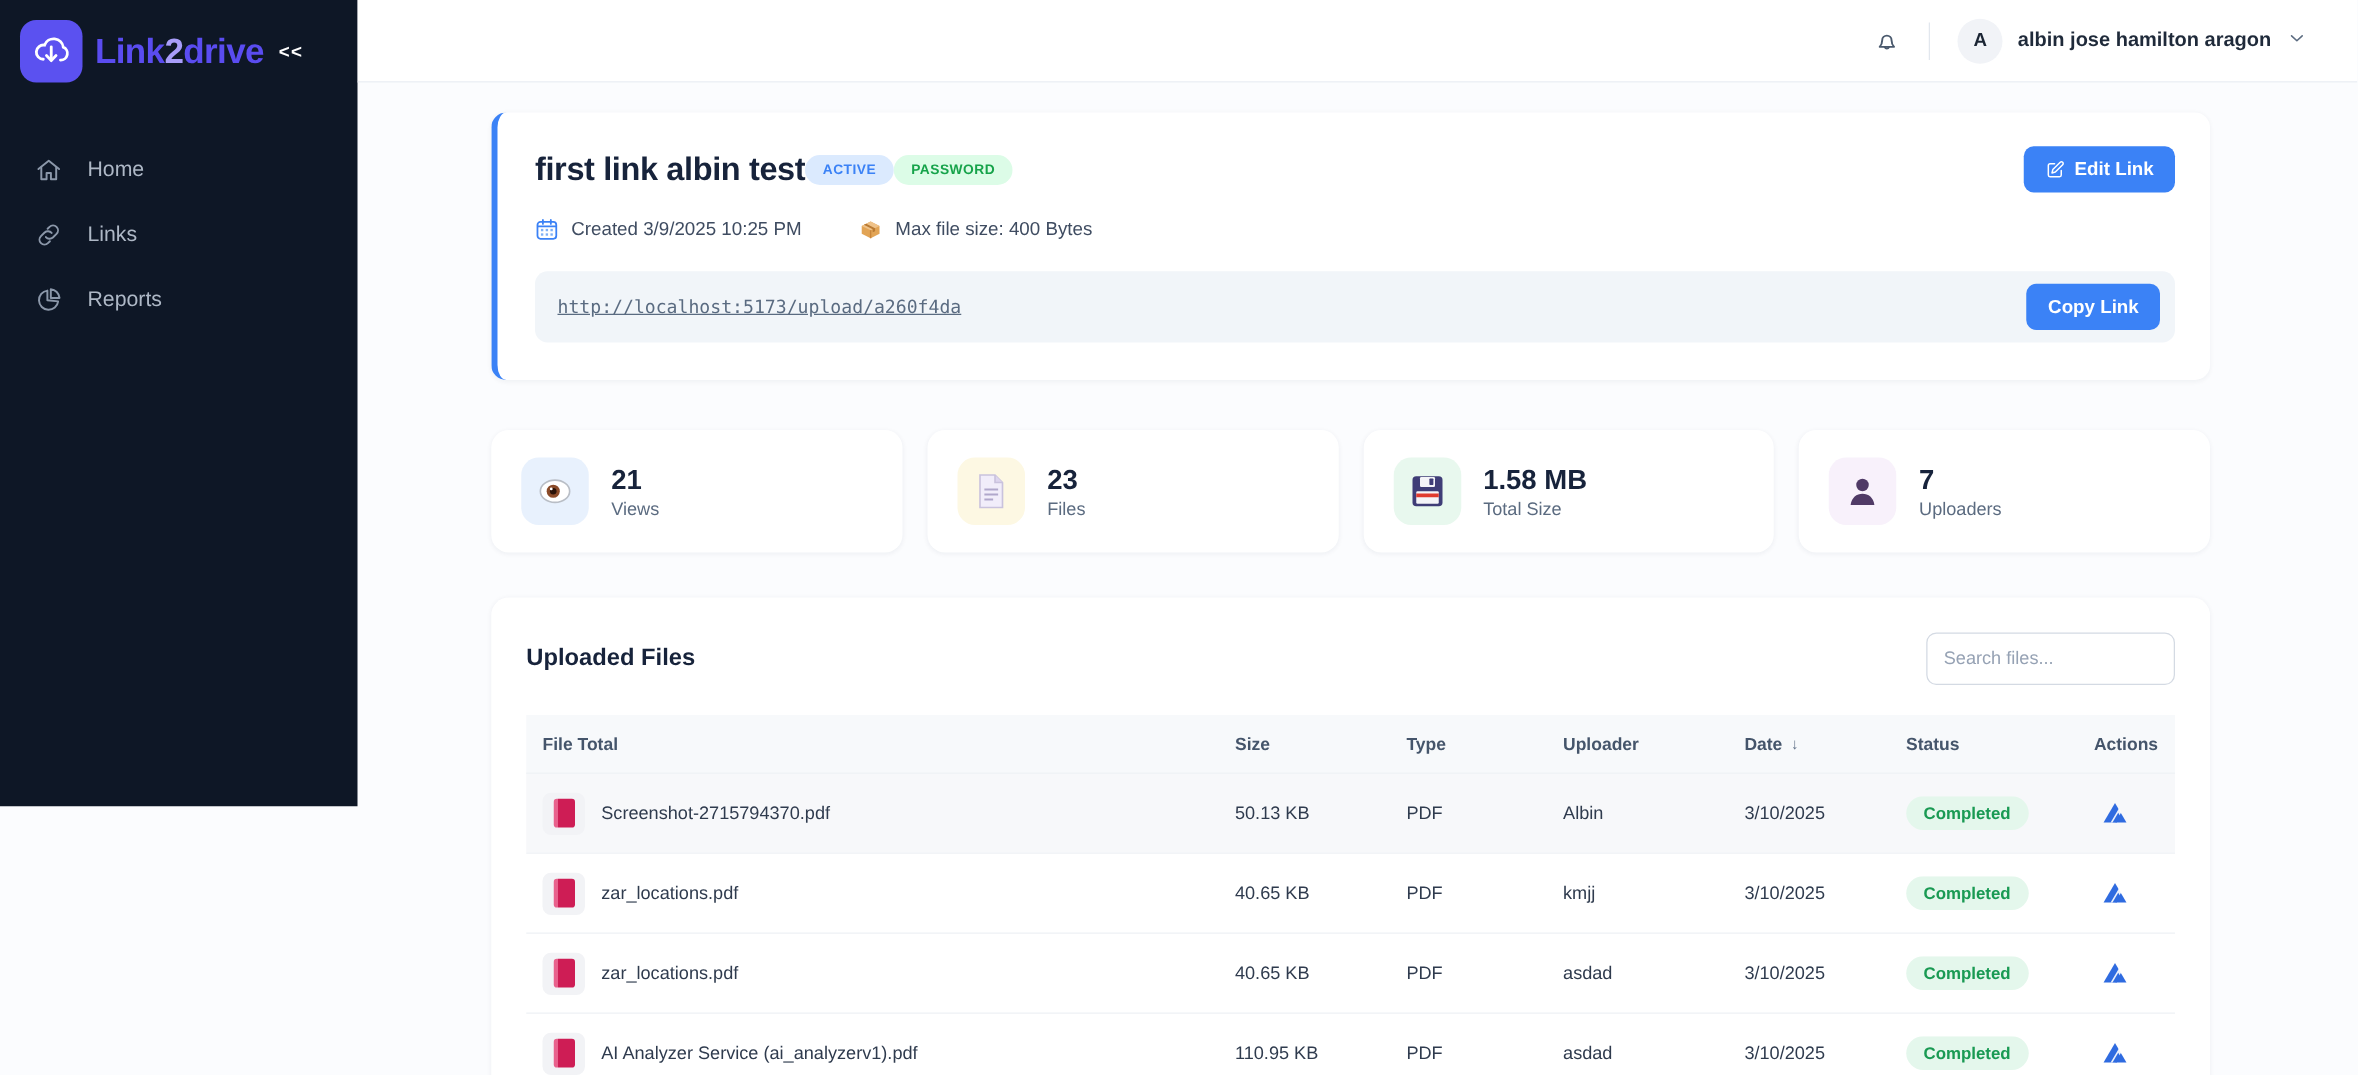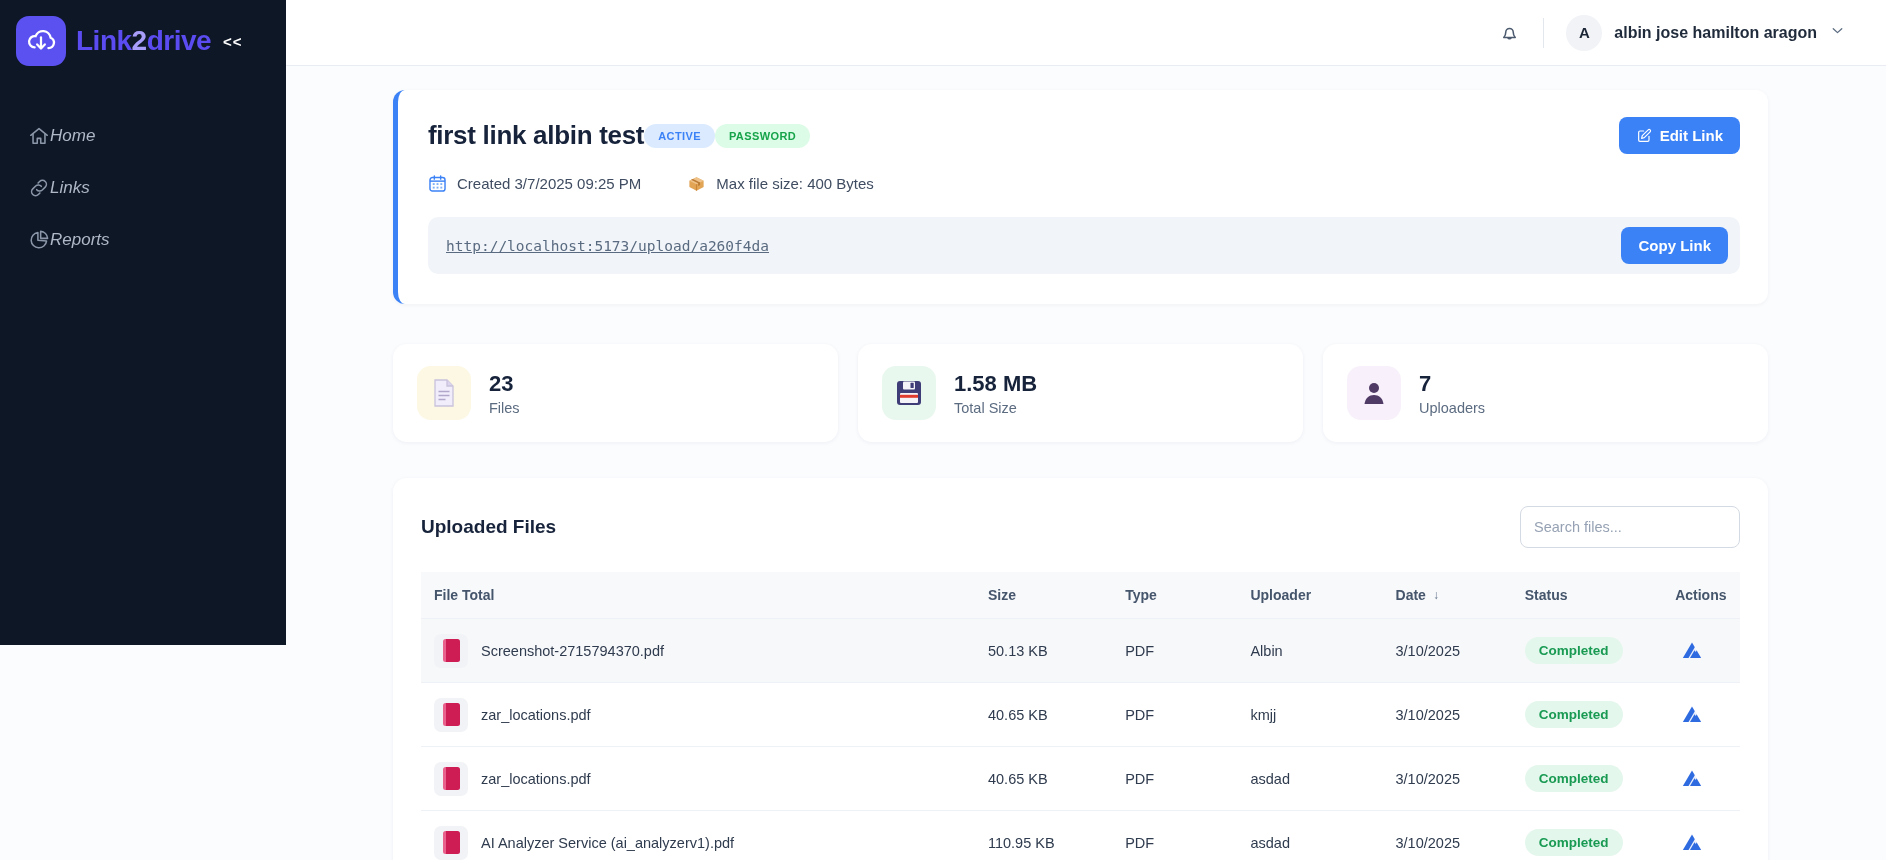--- a/index.html
+++ b/index.html
@@ -7,21 +7,21 @@
   body { display:flex; font-family:"Liberation Sans", sans-serif; background:#fbfcfe; color:#17233b; }
 
   
   .sidebar { width:286px; min-width:286px; height:645px; background:#0e1726; display:flex; flex-direction:column; }
   .logo-row { display:flex; align-items:center; gap:10px; padding:16px 14px 14px 16px; }
   .logo-tile { width:50px; height:50px; border-radius:13px; background:#5b51f0; display:flex; align-items:center; justify-content:center; flex:none; }
   .logo-text { font-size:28px; font-weight:800; color:#5a4cf0; letter-spacing:-0.5px; white-space:nowrap; }
   .logo-text .num { color:#a89df9; }
   .collapse-btn { background:none; border:none; color:#ffffff; font-size:15px; font-weight:700; letter-spacing:1px; cursor:pointer; margin-left:2px; font-family:"Liberation Sans",sans-serif; }
   .nav { margin-top:34px; display:flex; flex-direction:column; gap:8px; padding:0 14px; }
-  .nav-item { display:flex; align-items:center; padding:11px 14px; border-radius:9px; cursor:pointer;font-style:italic; }
+  .nav-item { display:flex; align-items:center; gap:20px; padding:11px 14px; border-radius:9px; cursor:pointer; }
   .nav-item svg { width:22px; height:22px; stroke:#8b97a9; fill:none; stroke-width:1.7; stroke-linecap:round; stroke-linejoin:round; flex:none; }
   .nav-label { font-size:17px; color:#aeb8c6; }
 
   
   .right { flex:1; display:flex; flex-direction:column; height:860px; overflow:hidden; }
   .topbar { height:66px; min-height:66px; background:#ffffff; border-bottom:1px solid #e9edf3; display:flex; align-items:center; justify-content:flex-end; gap:22px; padding-right:40px; }
   .bell-btn { background:none; border:none; cursor:pointer; display:flex; }
   .bell-btn svg { width:23px; height:23px; stroke:#4b5a6e; fill:none; stroke-width:1.6; stroke-linecap:round; stroke-linejoin:round; }
   .top-divider { width:1px; height:30px; background:#e2e7ee; }
   .user-menu { display:flex; align-items:center; gap:12px; cursor:pointer; }
@@ -52,21 +52,21 @@
   .stat-tile { width:54px; height:54px; border-radius:14px; display:flex; align-items:center; justify-content:center; flex:none; }
   .t-views { background:#e8f1fd; } .t-files { background:#fdf8e3; } .t-size { background:#e8f8ee; } .t-up { background:#f8f1fb; }
   .stat-text { display:flex; flex-direction:column; gap:3px; }
   .stat-value { font-size:22px; font-weight:700; color:#17233b; }
   .stat-label { font-size:14.5px; color:#5b6b80; }
 
   
   .files-card { background:#ffffff; border-radius:14px 14px 0 0; box-shadow:0 1px 4px rgba(20,35,60,.06); margin-top:36px; padding:28px 28px 0 28px; height:500px; }
   .files-head { display:flex; align-items:center; justify-content:space-between; }
   .files-title { font-size:19px; font-weight:700; color:#17233b; }
-  .search-input { width:220px; height:42px; border:1px solid #d4dae3; border-radius:8px; padding:0 13px; font-size:14.5px; color:#33415a; font-family:"Liberation Sans",sans-serif; background:#ffffff; }
+  .search-input { width:199px; height:42px; border:1px solid #d4dae3; border-radius:8px; padding:0 13px; font-size:14.5px; color:#33415a; font-family:"Liberation Sans",sans-serif; background:#ffffff; }
   .search-input::placeholder { color:#96a2b4; }
 
   .ftable { margin-top:24px; }
   .trow, .thead { display:grid; grid-template-columns:42% 10.4% 9.5% 11% 9.8% 11.4% 5.9%; align-items:center; }
   .thead { background:#f7f9fb; height:46px; font-size:14px; font-weight:700; color:#45556b; }
   .thead .cell { padding-left:13px; display:flex; align-items:center; gap:7px; }
   .sort-arrow { font-size:12px; color:#64748b; font-weight:400; }
   .trow { height:64px; font-size:14.5px; color:#2f3b4e; border-top:1px solid #eef1f5; }
   .trow:first-of-type { border-top:none; }
   .trow.striped { background:#f7f8fa; }
@@ -160,41 +160,55 @@
             <path d="M8 2.5v4M16 2.5v4" stroke="#3b82f6" stroke-width="1.8" stroke-linecap="round"></path>
             <g fill="#7fb0f5">
                 <rect x="6" y="11.5" width="2.4" height="2.4"></rect>
                 <rect x="10.8" y="11.5" width="2.4" height="2.4"></rect>
                 <rect x="15.6" y="11.5" width="2.4" height="2.4"></rect>
                 <rect x="6" y="16" width="2.4" height="2.4"></rect>
                 <rect x="10.8" y="16" width="2.4" height="2.4"></rect>
                 <rect x="15.6" y="16" width="2.4" height="2.4"></rect>
               </g>
           </svg>
-          <span>Created 3/7/2025 09:25 PM</span>
+          <span>Created 3/9/2025 10:25 PM</span>
         </div>
         <div class="meta-item">
           <svg width="19" height="19" viewBox="0 0 24 24">
             <path d="M3 8.5 12 4l9 4.5v8L12 21l-9-4.5z" fill="#e2a455"></path>
             <path d="M3 8.5 12 13l9-4.5L12 4z" fill="#efc289"></path>
             <path d="M12 13v8" stroke="#c8853a" stroke-width="1.4"></path>
             <path d="M7.5 6.2l9 4.6v3l-2.4 1.2v-3.2l-9-4.5z" fill="#b97a33"></path>
           </svg>
           <span>Max file size: 400 Bytes</span>
         </div>
       </div>
       <div class="url-box">
         <span class="url-text">http://localhost:5173/upload/a260f4da</span>
         <button class="btn-blue">
           <span>Copy Link</span>
         </button>
       </div>
     </section>
 
     <section class="stats-row">
+      <div class="stat-card">
+        <div class="stat-tile t-views">
+          <svg width="30" height="30" viewBox="0 0 32 32">
+            <ellipse cx="16" cy="16" rx="12.5" ry="9.5" fill="#ffffff" stroke="#b9bec6" stroke-width="1.4"></ellipse>
+            <circle cx="14.5" cy="16" r="5.6" fill="#8a4a28"></circle>
+            <circle cx="14.5" cy="16" r="2.8" fill="#2a1208"></circle>
+            <circle cx="12.8" cy="14" r="1.2" fill="#ffffff"></circle>
+          </svg>
+        </div>
+        <div class="stat-text">
+          <span class="stat-value">21</span>
+          <span class="stat-label">Views</span>
+        </div>
+      </div>
       <div class="stat-card">
         <div class="stat-tile t-files">
           <svg width="26" height="30" viewBox="0 0 24 30">
             <path d="M3 2h12l6 6v20H3z" fill="#f1edfa" stroke="#c9c2dd" stroke-width="1.3"></path>
             <path d="M15 2v6h6" fill="#ddd5ee" stroke="#c9c2dd" stroke-width="1.3"></path>
             <g stroke="#b0a7cb" stroke-width="1.6">
                 <path d="M6.5 13.5h11M6.5 17.5h11M6.5 21.5h7"></path>
               </g>
           </svg>
         </div>

